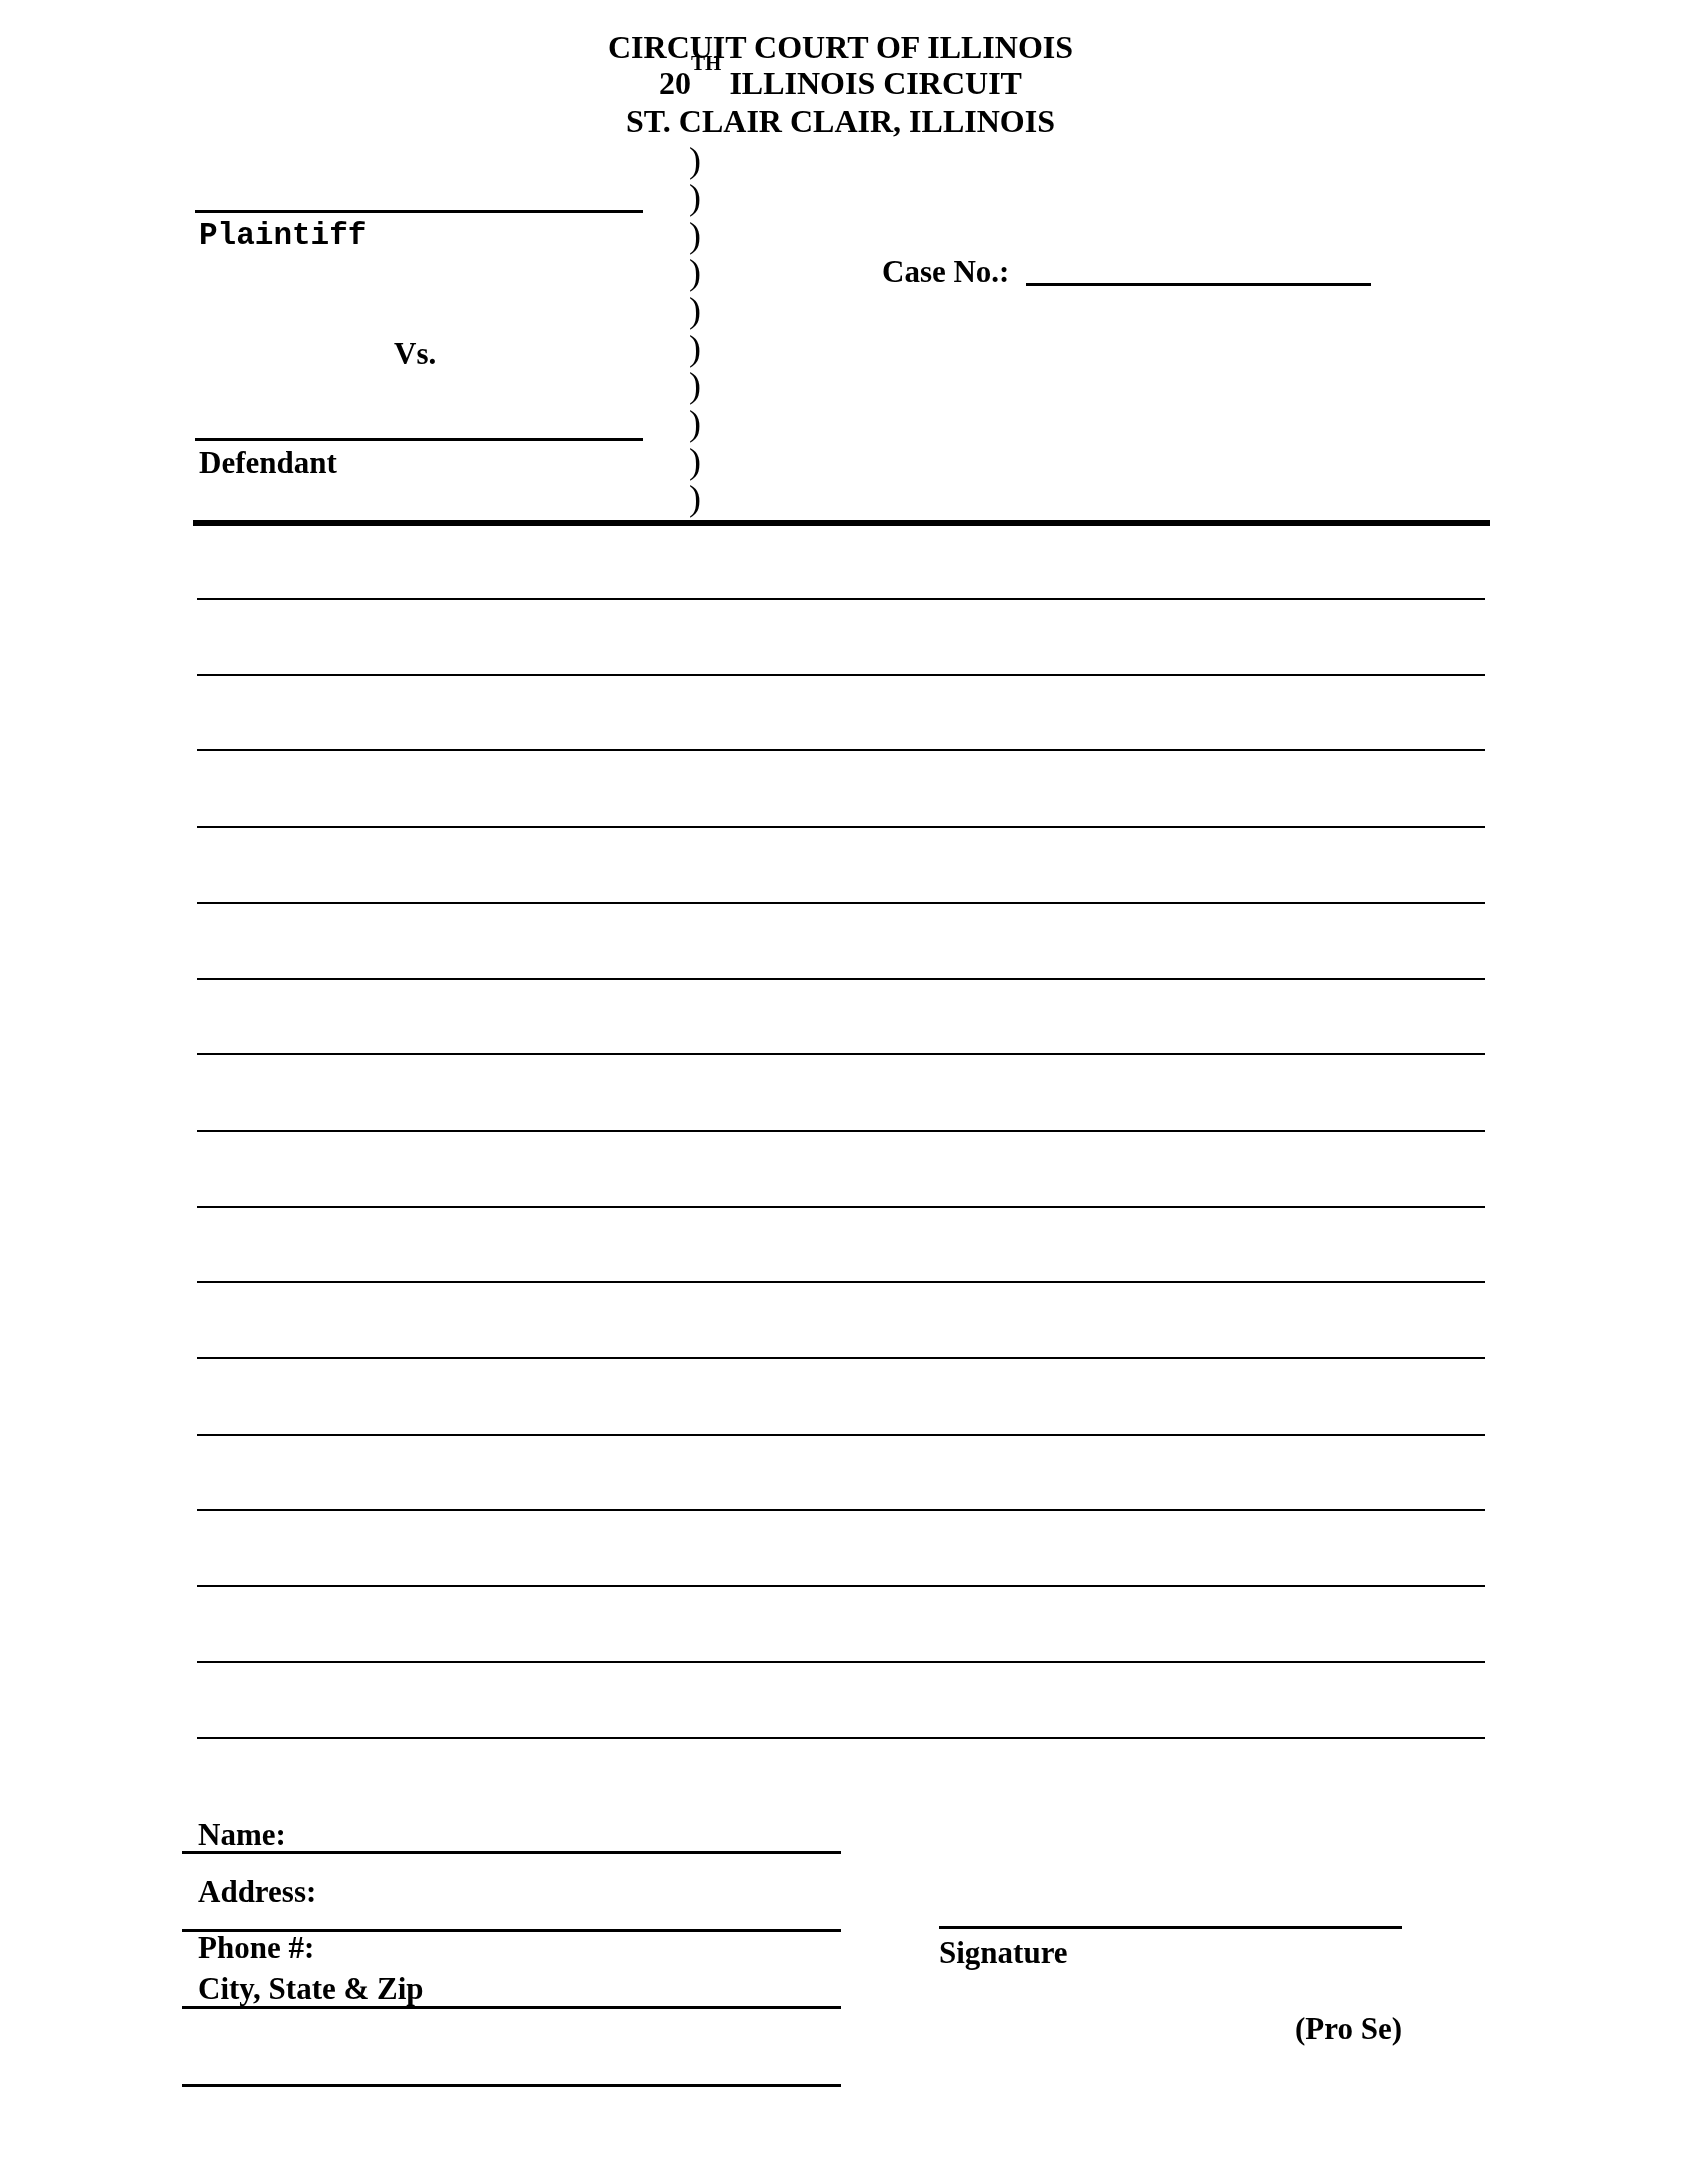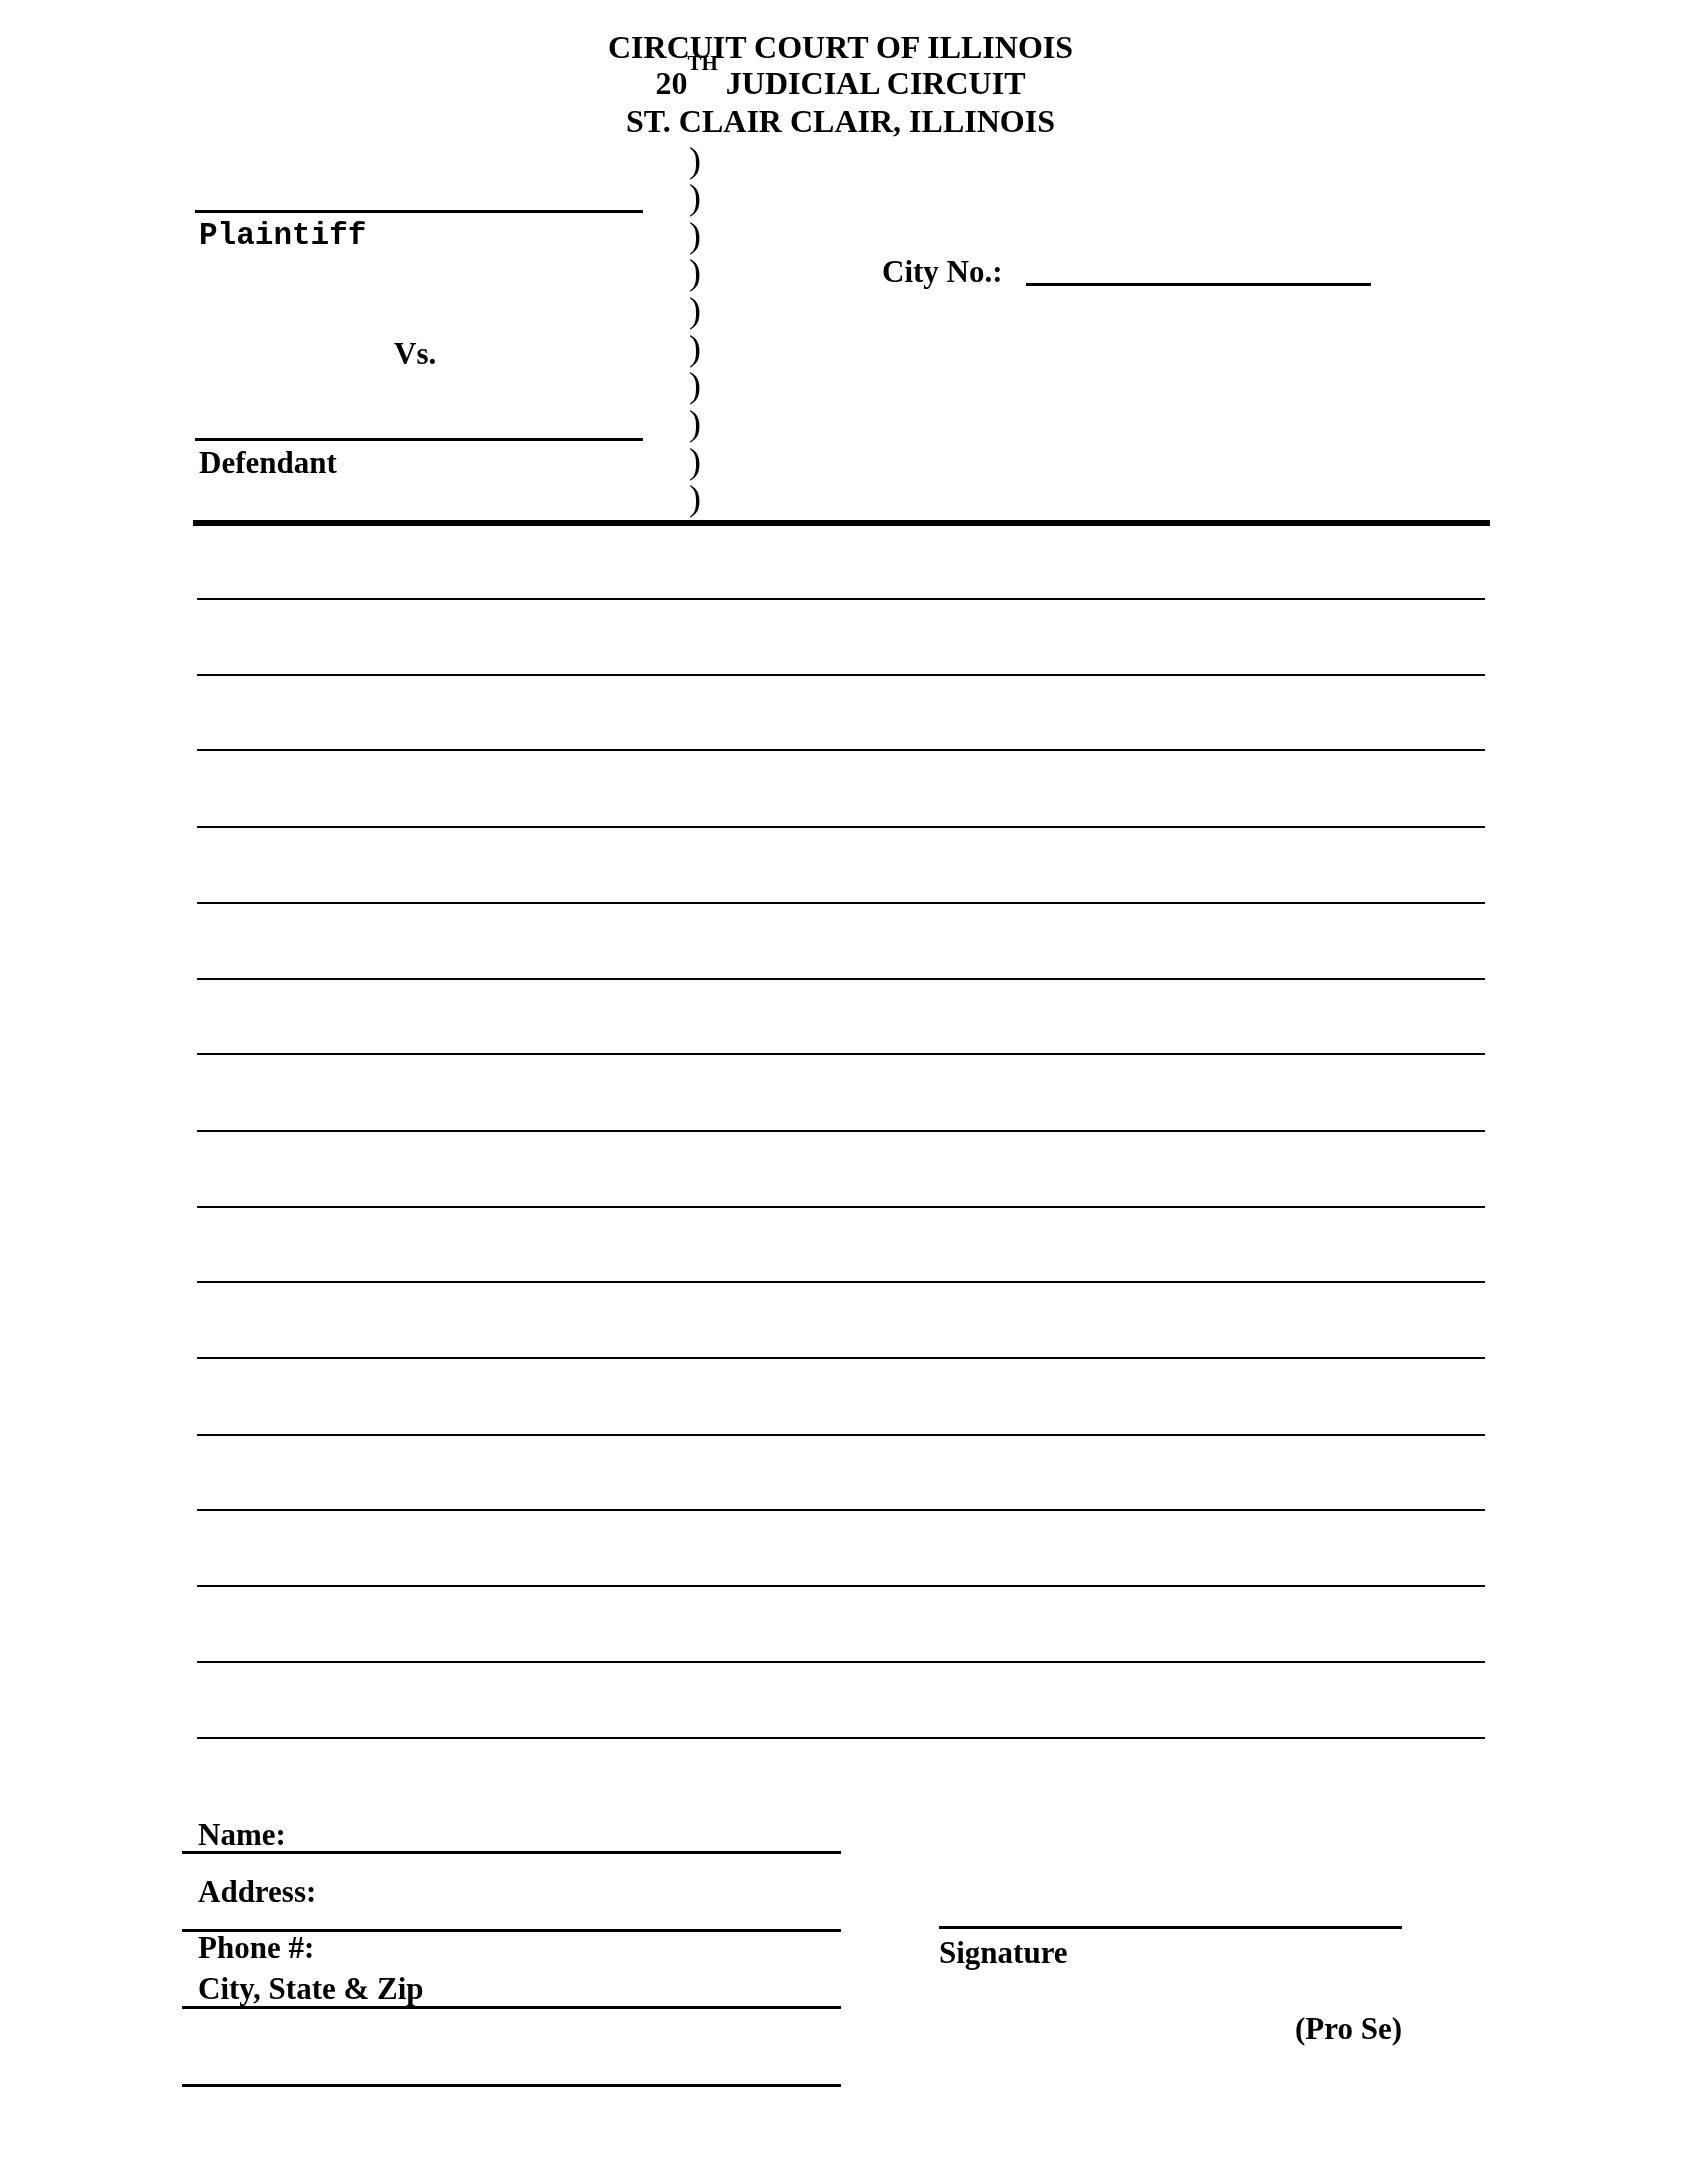--- a/index.html
+++ b/index.html
@@ -13,21 +13,21 @@
   .rule { position: absolute; height: 3px; background: #000; }
   .thin { position: absolute; height: 2px; background: #000; }
   .paren { position: absolute; font-size: 36px; font-weight: normal; line-height: 38px; left: 689px; }
   .field-input { position: absolute; background: transparent; border: none; outline: none;
                  font-family: "Liberation Serif", serif; font-size: 28px; }
 </style>
 </head>
 <body>
 
 <div class="title" style="top:31px;">CIRCUIT COURT OF ILLINOIS</div>
-<div class="title" style="top:67px;"><span>20</span><sup>TH</sup><span> JUDICIAL CIRCUIT</span></div>
+<div class="title" style="top:67px;"><span>20</span><sup>TH</sup><span> ILLINOIS CIRCUIT</span></div>
 <div class="title" style="top:105px;">ST. CLAIR CLAIR, ILLINOIS</div>
 
 <div class="rule" style="left:195px; top:210px; width:448px;"></div>
 <input class="field-input" style="left: 198px; top: 172px; width: 444px; height: 36px;" value="">
 <div class="label" style="left:199px; top:220px;font-family:Liberation Mono, monospace;">Plaintiff</div>
 <div class="label" style="left:394px; top:294px;margin-top:44px;">Vs.</div>
 <div class="rule" style="left:195px; top:438px; width:448px;"></div>
 <input class="field-input" style="left: 198px; top: 400px; width: 444px; height: 36px;" value="">
 <div class="label" style="left:199px; top:447px;">Defendant</div>
 
@@ -37,21 +37,21 @@
     <div class="paren" style="top: 216px;">)</div>
     <div class="paren" style="top: 253px;">)</div>
     <div class="paren" style="top: 291px;">)</div>
     <div class="paren" style="top: 329px;">)</div>
     <div class="paren" style="top: 366px;">)</div>
     <div class="paren" style="top: 404px;">)</div>
     <div class="paren" style="top: 442px;">)</div>
     <div class="paren" style="top: 479px;">)</div>
   </div>
 
-<div class="label" style="left:882px; top:256px;">City No.:</div>
+<div class="label" style="left:882px; top:256px;">Case No.:</div>
 <div class="rule" style="left:1026px; top:283px; width:345px;"></div>
 <input class="field-input" style="left: 1030px; top: 248px; width: 337px; height: 34px;" value="">
 
 <div class="abs" style="left:193px; top:520px; width:1297px; height:6px; background:#000;"></div>
 
 <div id="ruled-lines">
     <div class="thin" style="left: 197px; width: 1288px; top: 598px;"></div>
     <div class="thin" style="left: 197px; width: 1288px; top: 674px;"></div>
     <div class="thin" style="left: 197px; width: 1288px; top: 749px;"></div>
     <div class="thin" style="left: 197px; width: 1288px; top: 826px;"></div>

